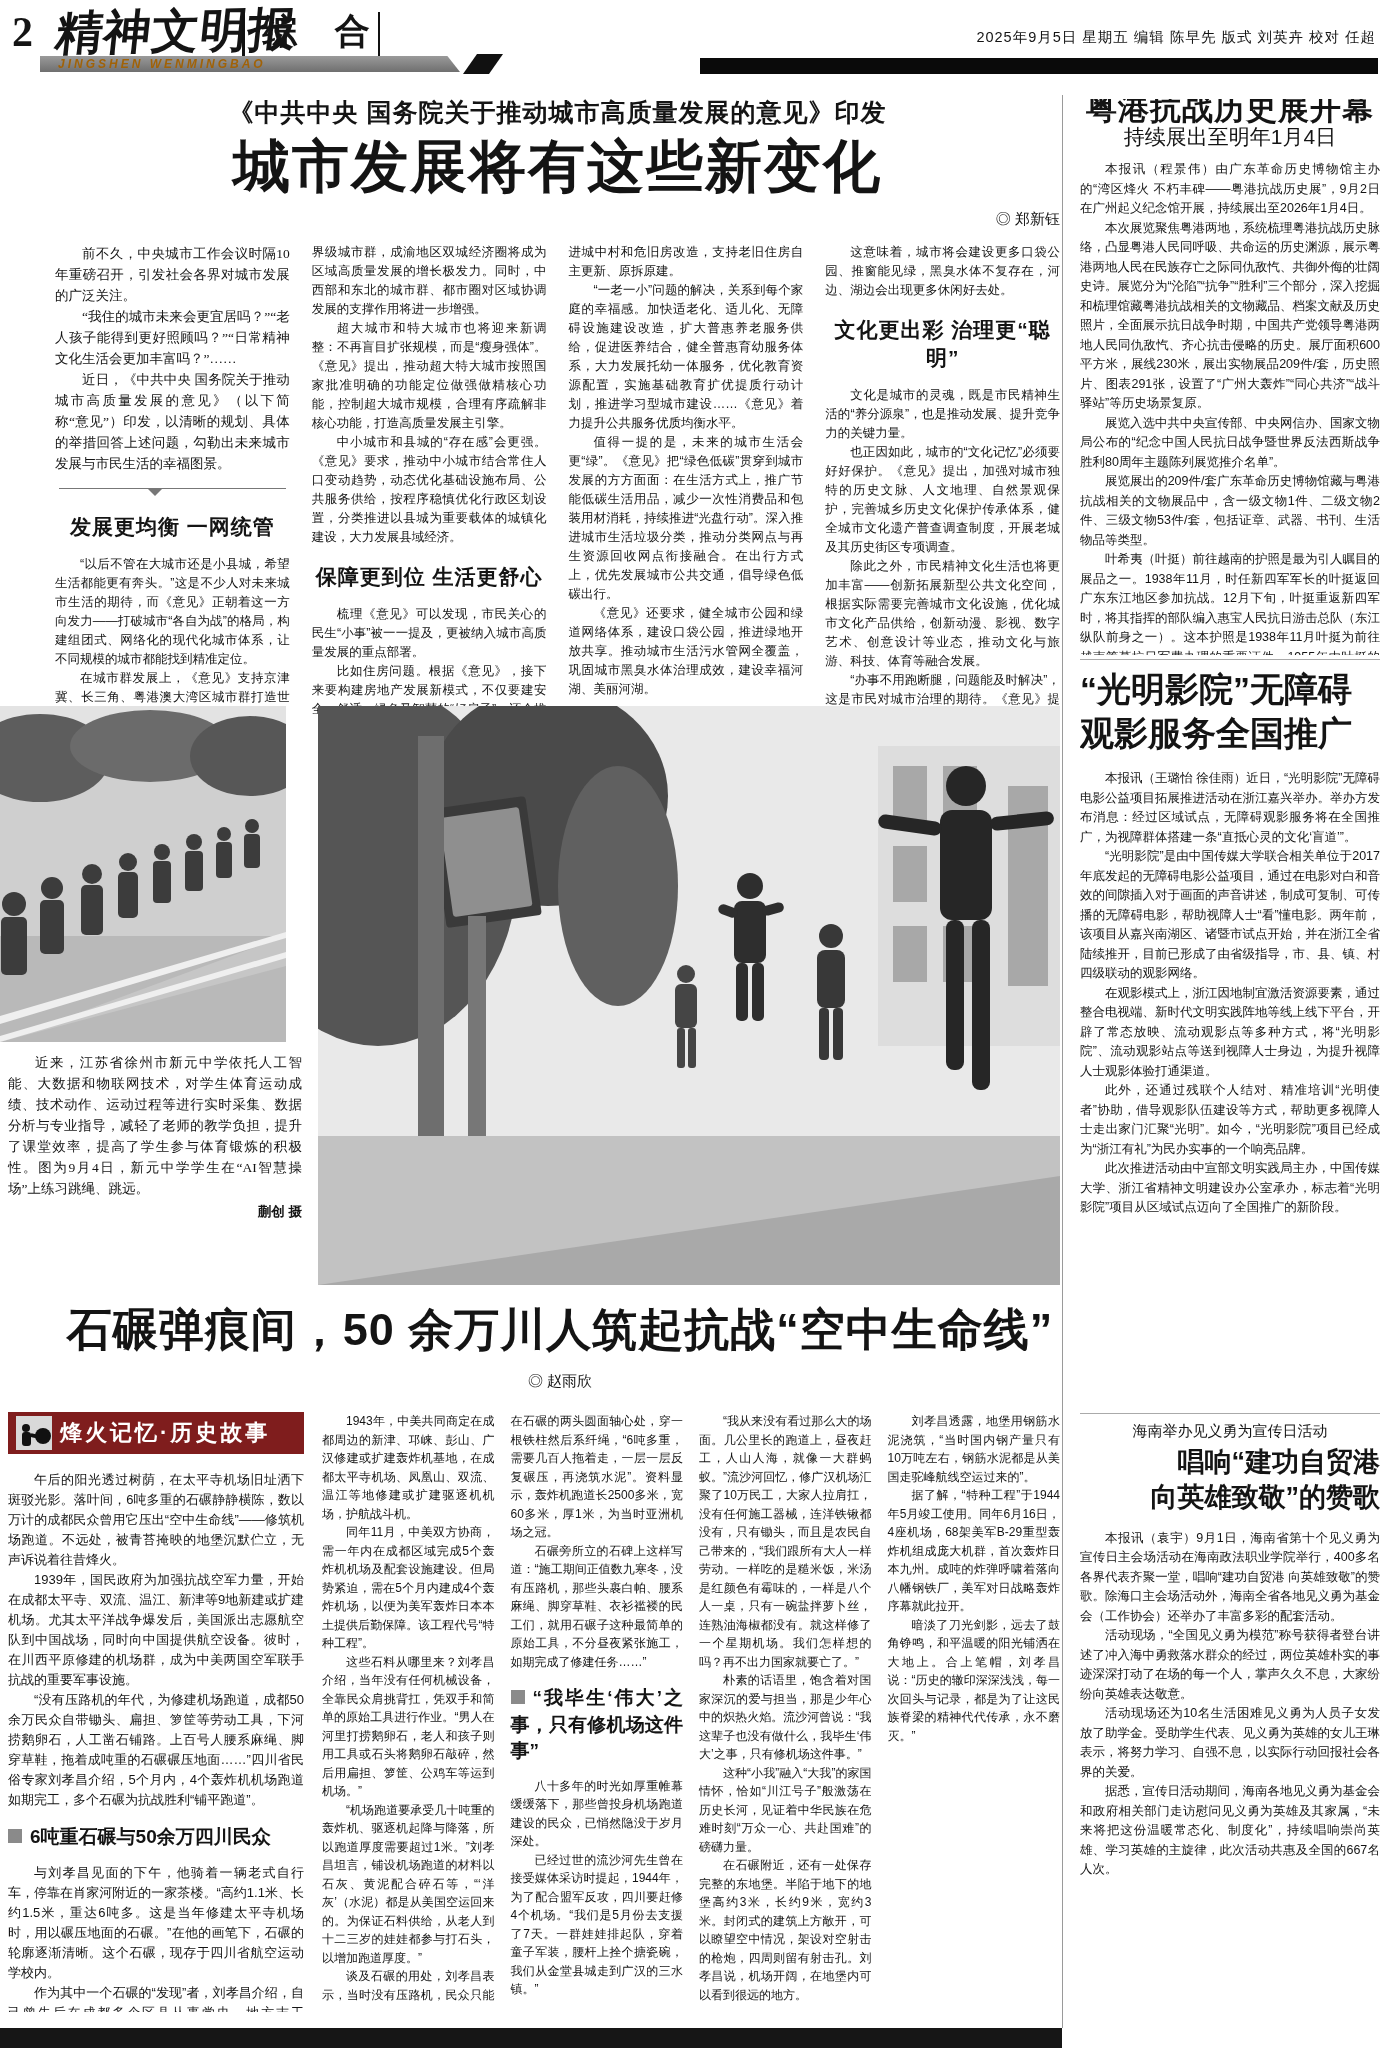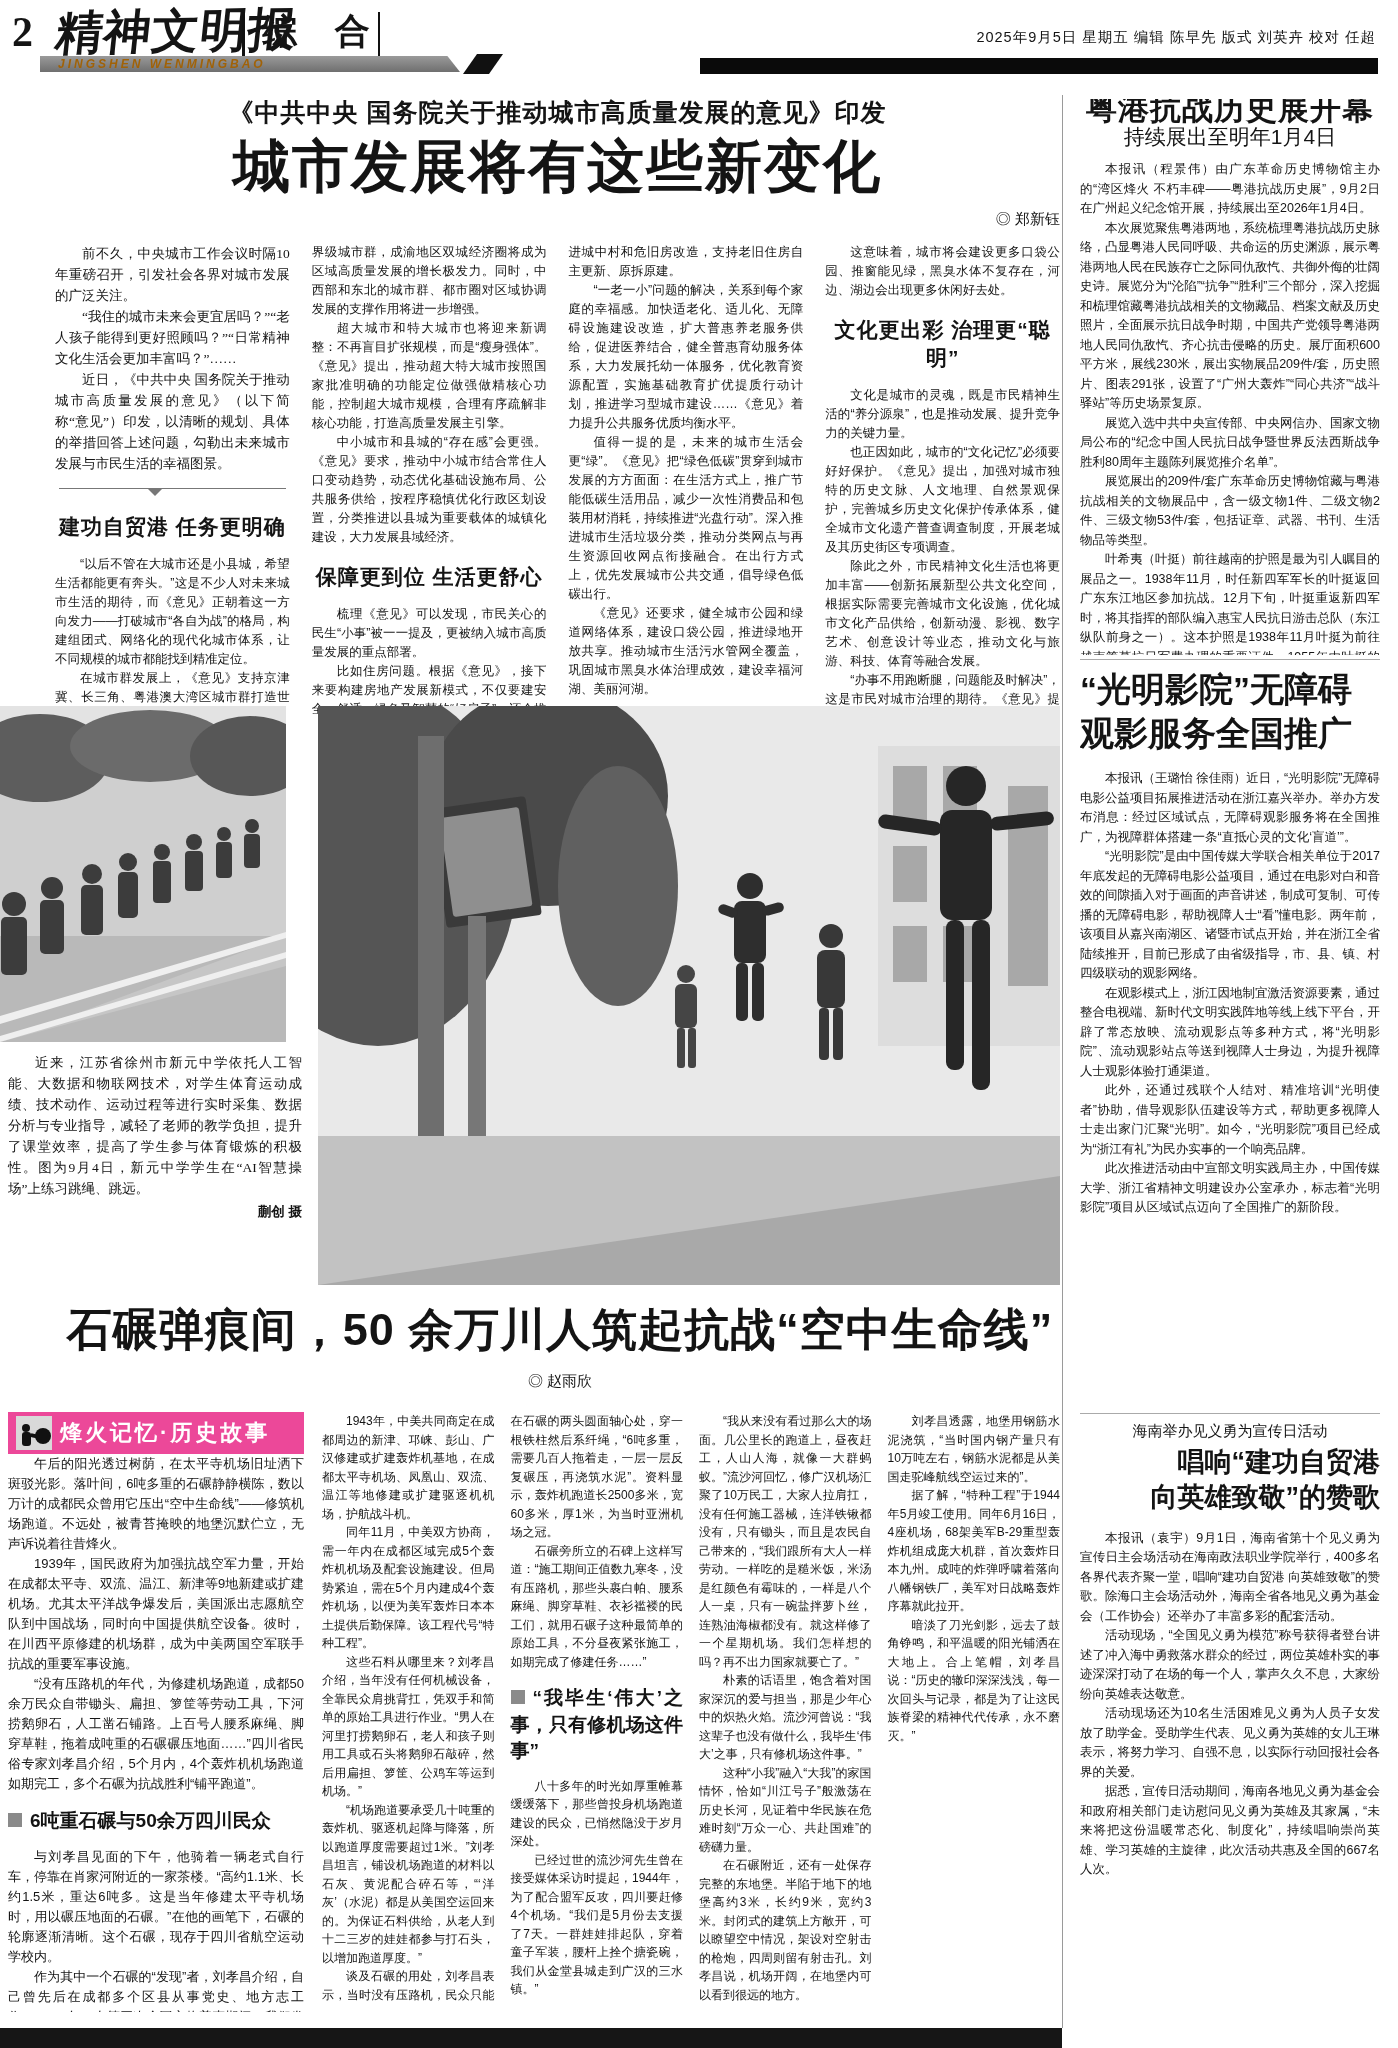--- a/index.html
+++ b/index.html
@@ -53,22 +53,22 @@
   .caption .cap-text{text-indent:2em;}
   .caption .credit{text-align:right;font-weight:bold;font-family:"Liberation Sans",sans-serif;
                    margin-top:2px;}
   
   .feat-headline{position:absolute;left:60px;top:1300px;width:1000px;text-align:center;
                  font-size:45px;font-weight:900;letter-spacing:1px;}
   .feat-byline{position:absolute;left:60px;top:1372px;width:1000px;text-align:center;
                font-size:15px;}
   .feat-left{position:absolute;left:8px;top:1412px;width:296px;height:600px;overflow:hidden;
              font-size:13px;line-height:20px;text-align:justify;}
-  .feat-banner{display:flex;align-items:center;background:#ec4899;color:#fff;height:42px;
-               padding:0 8px;margin-bottom:0;}
+  .feat-banner{display:flex;align-items:center;background:#7f1d1d;color:#fff;height:42px;
+               padding:0 8px;margin-bottom:16px;}
   .feat-banner .banner-icon{width:36px;height:34px;margin-right:8px;flex:0 0 auto;}
   .feat-banner .banner-text{font-size:22px;font-weight:800;letter-spacing:3px;white-space:nowrap;}
   .feat-flow{position:absolute;left:322px;top:1412px;width:738px;height:600px;
              column-count:4;column-gap:16px;column-fill:auto;overflow:hidden;
              font-size:12px;line-height:18.5px;text-align:justify;}
   .feat-subhead{font-size:19px;font-weight:800;line-height:1.4;margin:14px 0 12px 0;
                 break-inside:avoid;text-indent:0;}
   .feat-subhead .sq{display:inline-block;width:14px;height:14px;background:#8a8a8a;
                     margin-right:8px;}
   
@@ -111,21 +111,21 @@
     <div class="lead-kicker">《中共中央 国务院关于推动城市高质量发展的意见》印发</div>
     <div class="lead-headline">城市发展将有这些新变化</div>
     <div class="lead-byline">◎ 郑新钰</div>
     <div class="lead-body">
       <div class="intro-block">
           <p>前不久，中央城市工作会议时隔10年重磅召开，引发社会各界对城市发展的广泛关注。</p>
           <p>“我住的城市未来会更宜居吗？”“老人孩子能得到更好照顾吗？”“日常精神文化生活会更加丰富吗？”……</p>
           <p>近日，《中共中央 国务院关于推动城市高质量发展的意见》（以下简称“意见”）印发，以清晰的规划、具体的举措回答上述问题，勾勒出未来城市发展与市民生活的幸福图景。</p>
         </div>
       <div class="lead-divider"></div>
-      <div class="col-subhead">建功自贸港 任务更明确</div>
+      <div class="col-subhead">发展更均衡 一网统管</div>
       <div>
           <p>“以后不管在大城市还是小县城，希望生活都能更有奔头。”这是不少人对未来城市生活的期待，而《意见》正朝着这一方向发力——打破城市“各自为战”的格局，构建组团式、网络化的现代化城市体系，让不同规模的城市都能找到精准定位。</p>
           <p>在城市群发展上，《意见》支持京津冀、长三角、粤港澳大湾区城市群打造世界级城市群，成渝地区双城经济圈将成为区域高质量发展的增长极发力。同时，中西部和东北的城市群、都市圈对区域协调发展的支撑作用将进一步增强。</p>
           <p>超大城市和特大城市也将迎来新调整：不再盲目扩张规模，而是“瘦身强体”。《意见》提出，推动超大特大城市按照国家批准明确的功能定位做强做精核心功能，控制超大城市规模，合理有序疏解非核心功能，打造高质量发展主引擎。</p>
           <p>中小城市和县城的“存在感”会更强。《意见》要求，推动中小城市结合常住人口变动趋势，动态优化基础设施布局、公共服务供给，按程序稳慎优化行政区划设置，分类推进以县城为重要载体的城镇化建设，大力发展县域经济。</p>
         </div>
       <div class="col-subhead">保障更到位 生活更舒心</div>
       <div>
           <p>梳理《意见》可以发现，市民关心的民生“小事”被一一提及，更被纳入城市高质量发展的重点部署。</p>
           <p>比如住房问题。根据《意见》，接下来要构建房地产发展新模式，不仅要建安全、舒适、绿色又智慧的“好房子”，还会推进城中村和危旧房改造，支持老旧住房自主更新、原拆原建。</p>

